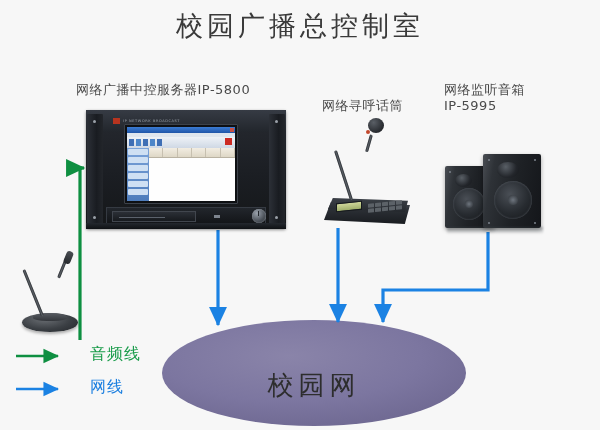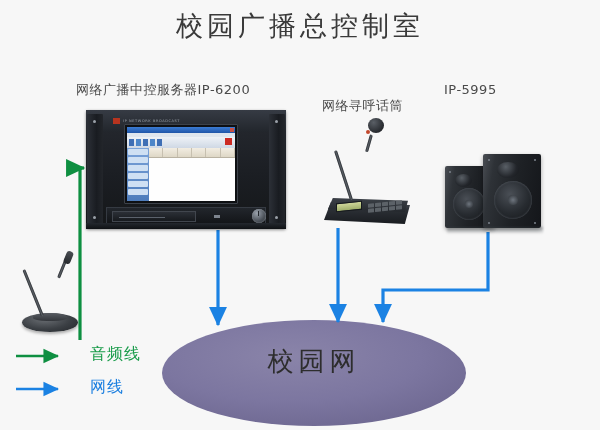--- a/index.html
+++ b/index.html
@@ -435,21 +435,21 @@
     letter-spacing: 1px;
     white-space: nowrap;
   }
   #legend-audio { top: 348px; color: #1a9c4b; }
   #legend-net   { top: 381px; color: #1b7fe0; }
   .legend-text { position: absolute; left: 76px; top: -4px; }
 
   
   #campus-net-label {
     position: absolute;
-    left: 162px; top: 344px;
+    left: 162px; top: 368px;
     width: 304px;
     text-align: center;
     font-size: 26px;
     letter-spacing: 5px;
     color: #2d2d2d;
   }
 </style>
 </head>
 <body>
 
@@ -481,28 +481,29 @@
 
     <path d="M 338,228 L 338,322" fill="none" stroke="#1b82e3" stroke-width="3.2" marker-end="url(#ahBlue)"></path>
 
     <path d="M 488,232 L 488,290 L 383,290 L 383,322" fill="none" stroke="#1b82e3" stroke-width="3.2" marker-end="url(#ahBlue)"></path>
 
     <path d="M 16,356 L 58,356" fill="none" stroke="#0e8f41" stroke-width="2.6" marker-end="url(#ahGreen)"></path>
     <path d="M 16,389 L 58,389" fill="none" stroke="#1b82e3" stroke-width="2.6" marker-end="url(#ahBlue)"></path>
   </svg>
 
   <div class="dev-label" id="label-server">
-    <div>网络广播中控服务器IP-6200</div>
+    <div>网络广播中控服务器IP-5800</div>
   </div>
 
   <div class="dev-label" id="label-pager">
     <div>网络寻呼话筒</div>
   </div>
 
   <div class="dev-label" id="label-spk">
+    <div>网络监听音箱</div>
     <div>IP-5995</div>
   </div>
 
   <div id="server">
     <div class="rack-body"></div>
     <div class="rack-topstrip"></div>
 
     <div class="rack-ear left">
       <span class="ear-hole t"></span>
       <span class="ear-hole b"></span>

